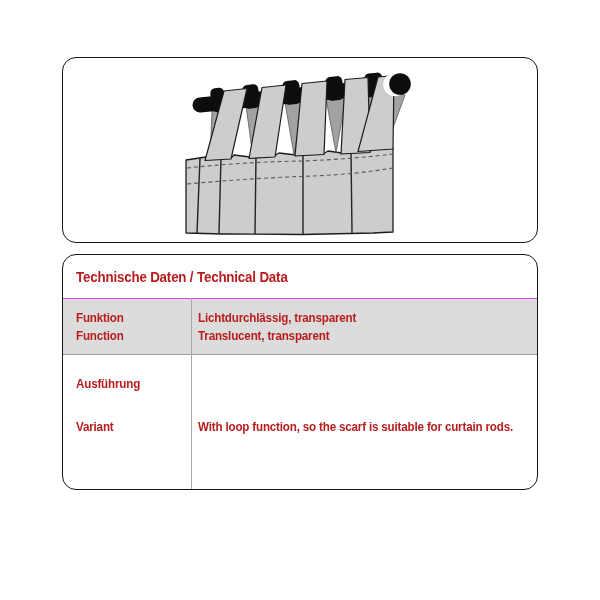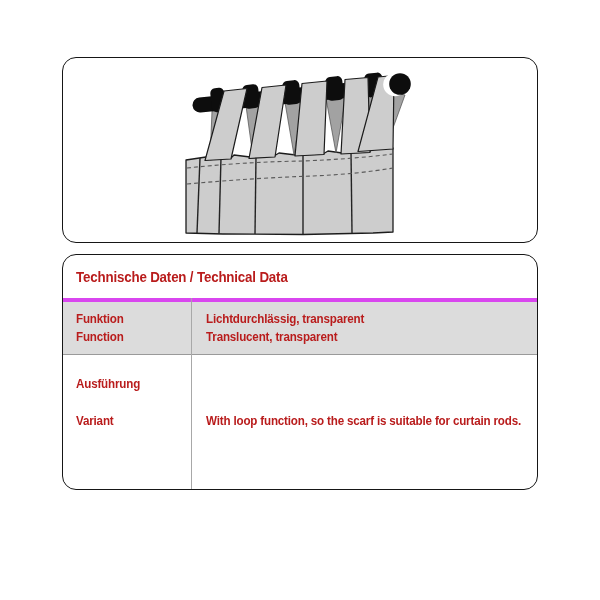--- a/index.html
+++ b/index.html
@@ -16,29 +16,29 @@
   .illu-box { top:57px; height:186px; }
   .table-box { top:254px; height:236px; }
 
   .cond { display:inline-block; transform:scaleX(0.86); transform-origin:0 50%; white-space:pre-line; }
 
   .t-header { height:43px; display:flex; align-items:center; padding-left:13px; box-sizing:border-box; }
   .t-title { font-size:15.5px; font-weight:700; letter-spacing:-0.2px; }
 
   .t-row1 {
     height:57px; background:#dcdcdc;
-    border-top:4px solid #d946ef; border-bottom:1px solid #9a9a9a;
+    border-top:1px solid #d946ef; border-bottom:1px solid #9a9a9a;
     display:grid; grid-template-columns:128px 1fr; box-sizing:border-box;
   }
   .cell { display:flex; flex-direction:column; justify-content:center; }
   .cell.lab { padding-left:13px; }
-  .cell.val { padding-left:15px; }
+  .cell.val { padding-left:7px; }
   .t-txt { font-size:13.5px; font-weight:700; line-height:1.33; letter-spacing:-0.2px; }
 
-  .t-row2 { padding-top:20px; display:flex; flex-direction:column; gap:19px; }
+  .t-row2 { padding-top:20px; display:flex; flex-direction:column; gap:25px; }
   .subrow { display:grid; grid-template-columns:128px 1fr; align-items:center; }
   .para .cond { width:396px; }
 
   .v-divider { position:absolute; left:128px; top:43px; bottom:0; width:1px; background:#a8a8a8; }
 
   svg { display:block; }
 </style>
 </head>
 <body>
 

